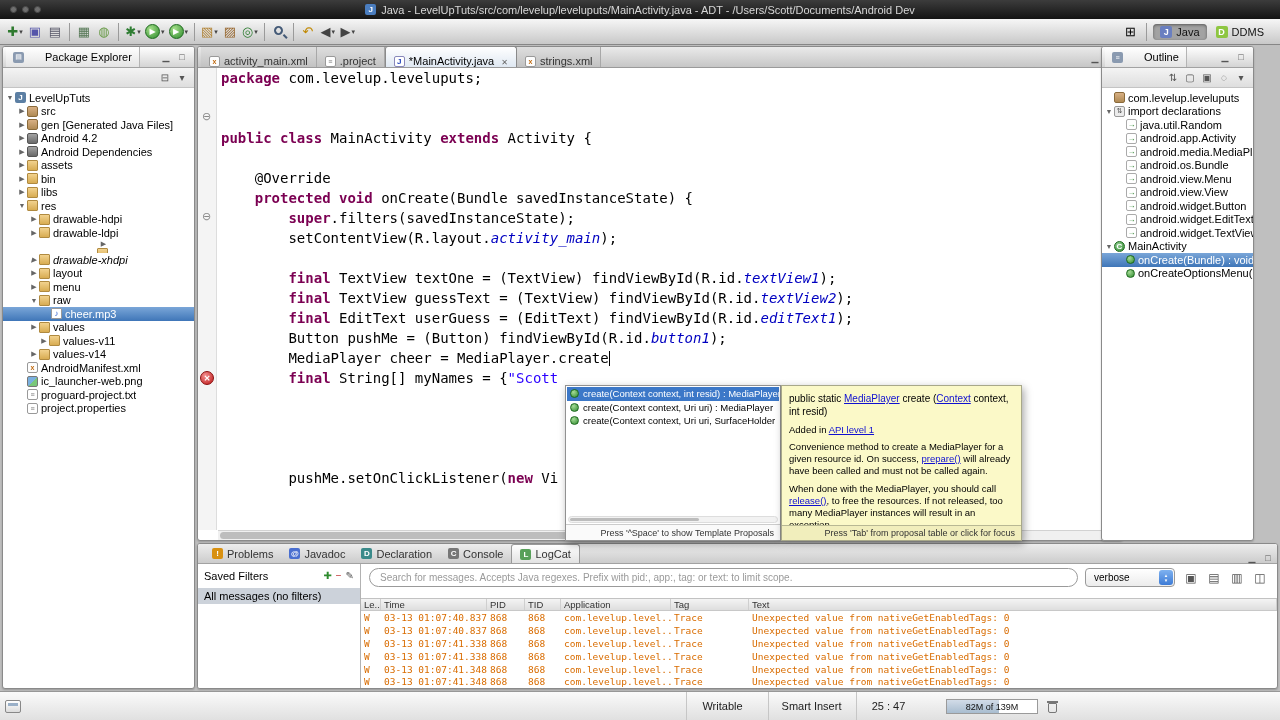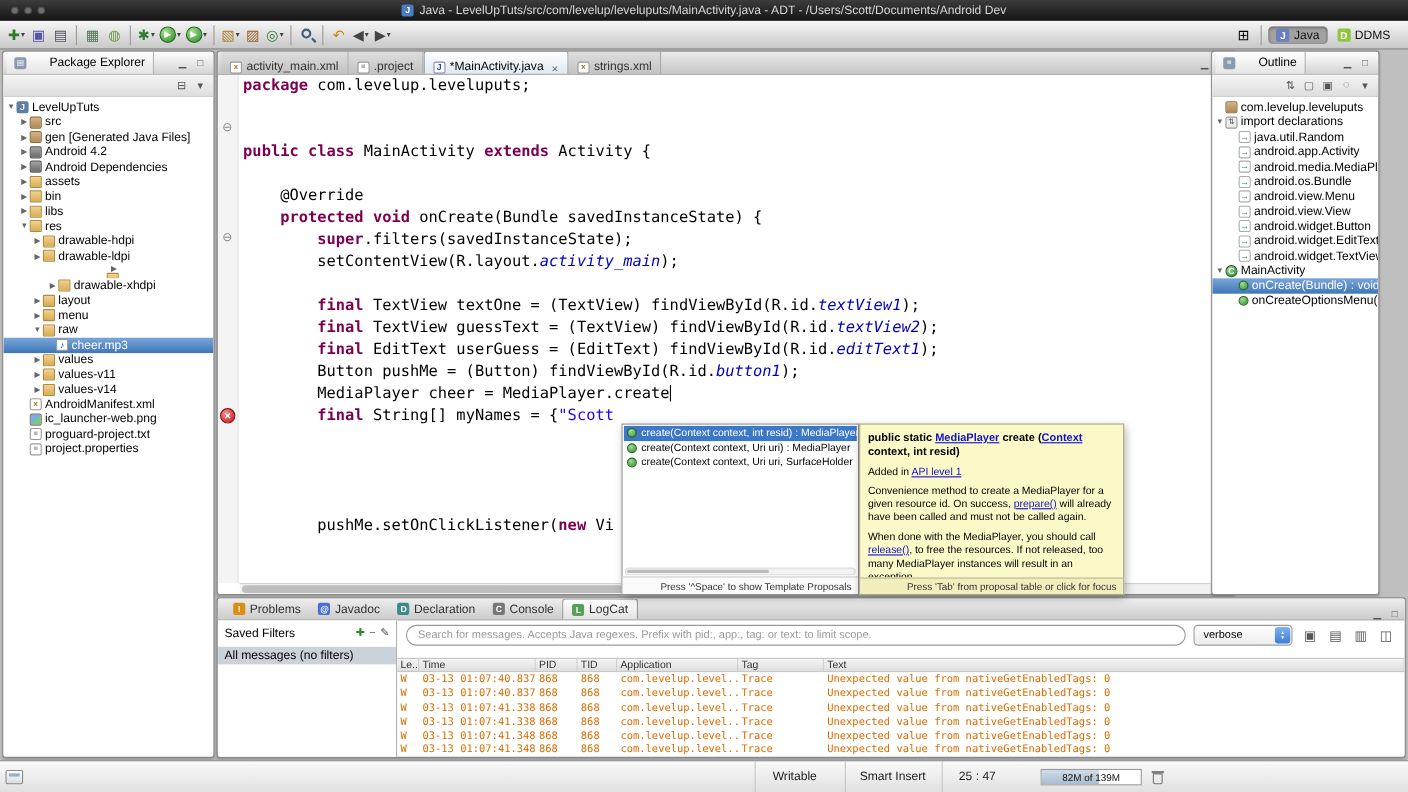--- a/index.html
+++ b/index.html
@@ -112,21 +112,21 @@
 #autocomplete{position:absolute;left:565px;top:385px;width:216px;height:156px;background:#fff;border:1px solid #919191;box-shadow:2px 3px 8px rgba(0,0,0,.35);z-index:50}
 .aclist{position:absolute;top:1px;left:1px;right:1px;bottom:24px;overflow:hidden}
 .acrow{height:13.5px;display:flex;align-items:center;gap:4px;font-size:9.5px;padding:0 3px;white-space:nowrap;overflow:hidden}
 .acrow.sel{background:#3c78c8;color:#fff}
 .ac-scroll{position:absolute;left:2px;right:2px;bottom:17px;height:7px;background:#f2f2f2;border:1px solid #ddd;border-radius:4px}
 .ac-thumb{position:absolute;left:1px;top:1px;width:62%;height:3px;background:#bcbcbc;border-radius:2px}
 .ac-hint{position:absolute;left:0;right:0;bottom:0;height:16px;border-top:1px solid #ccc;background:#fafafa;font-size:9px;display:fl
 ex;align-items:center;justify-content:flex-end;padding-right:6px;color:#333;display:flex}
 #javadoc{position:absolute;left:781px;top:385px;width:241px;height:156px;background:#fbf9c8;border:1px solid #a8a88a;box-shadow:2px 3px 8px rgba(0,0,0,.35);z-index:50}
 .jd-body{position:absolute;top:0;left:0;right:0;bottom:15px;padding:6px 7px;overflow:hidden}
-.jd-sig{font-size:10px;font-weight:bold;line-height:13px}
+.jd-sig{font-size:10px;font-weight:normal;line-height:13px}
 .jd-added{font-size:9.5px;margin-top:6px}
 .jd-p{font-size:9.5px;line-height:12px;margin-top:6px}
 .jlink{color:#1010d0;text-decoration:underline}
 .jd-hint{position:absolute;left:0;right:0;bottom:0;height:15px;border-top:1px solid #b8b894;background:#f1eebc;font-size:9px;display:flex;align-items:center;justify-content:flex-end;padding-right:6px;color:#333}
 
 #status{position:absolute;left:0;top:691px;width:100%;height:29px;background:linear-gradient(#fafafa,#e0e0e0);border-top:1px solid #979797;font-size:11px;color:#222}
 .tray{position:absolute;left:5px;top:8px;width:16px;height:13px;border:1px solid #888;background:linear-gradient(#fff,#dcdcdc);border-radius:2px}
 .tray::after{content:"";position:absolute;left:2px;top:2px;right:2px;height:3px;background:#9ab0c8}
 .st-cell{position:absolute;top:0;height:100%;display:flex;align-items:center;justify-content:center;padding:0 8px;border-left:1px solid #c6c6c6}
 .st-wr{left:686px;width:72px}
@@ -295,21 +295,21 @@
       <div class="trow" style="padding-left: 26px;">
         <span class="tarrow">▶</span>
         <span class="tico ic ic-folder"></span>
         <span class="tlabel">drawable-ldpi</span>
       </div>
       <div class="trow" style="padding-left: 10px; flex-direction: column;">
         <span class="tarrow">▶</span>
         <span class="tico ic ic-folder"></span>
         <span class="tlabel">drawable-mdpi</span>
       </div>
-      <div class="trow" style="padding-left: 40px;">
+      <div class="trow" style="padding-left: 26px; font-style: italic;">
         <span class="tarrow">▶</span>
         <span class="tico ic ic-folder"></span>
         <span class="tlabel">drawable-xhdpi</span>
       </div>
       <div class="trow" style="padding-left: 26px;">
         <span class="tarrow">▶</span>
         <span class="tico ic ic-folder"></span>
         <span class="tlabel">layout</span>
       </div>
       <div class="trow" style="padding-left: 26px;">
@@ -325,21 +325,21 @@
       <div class="trow sel" style="padding-left: 38px;">
         <span class="tarrow"></span>
         <span class="tico ic ic-audio">♪</span>
         <span class="tlabel">cheer.mp3</span>
       </div>
       <div class="trow" style="padding-left: 26px;">
         <span class="tarrow">▶</span>
         <span class="tico ic ic-folder"></span>
         <span class="tlabel">values</span>
       </div>
-      <div class="trow" style="padding-left: 26px;">
+      <div class="trow" style="padding-left: 36px;">
         <span class="tarrow">▶</span>
         <span class="tico ic ic-folder"></span>
         <span class="tlabel">values-v11</span>
       </div>
       <div class="trow" style="padding-left: 26px;">
         <span class="tarrow">▶</span>
         <span class="tico ic ic-folder"></span>
         <span class="tlabel">values-v14</span>
       </div>
       <div class="trow" style="padding-left: 14px;">

